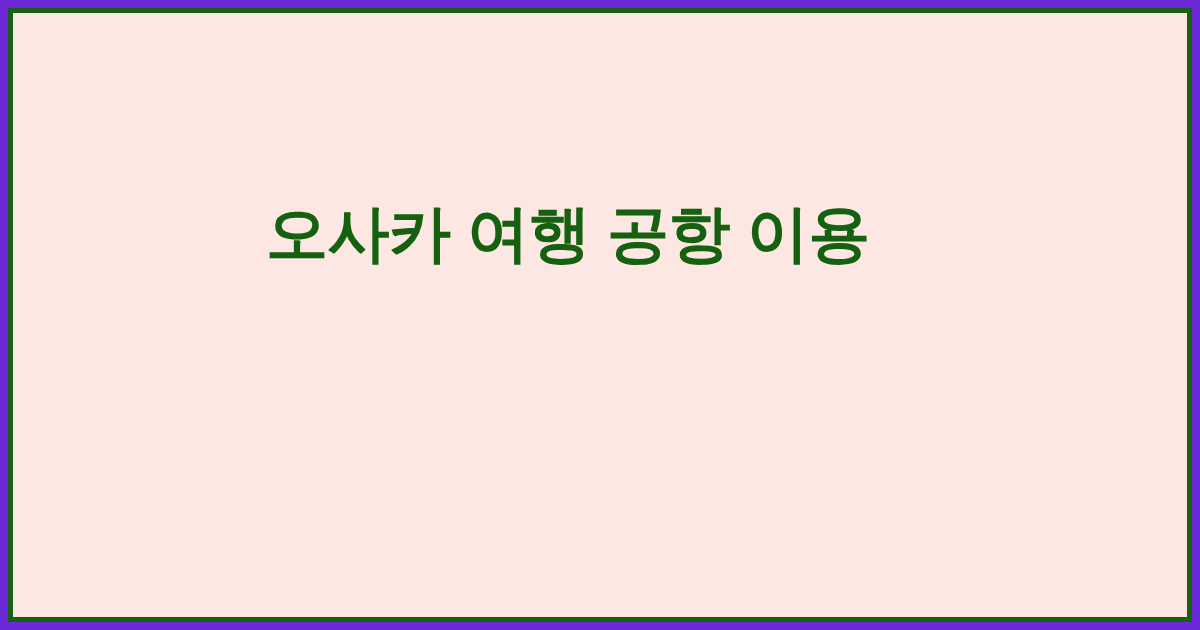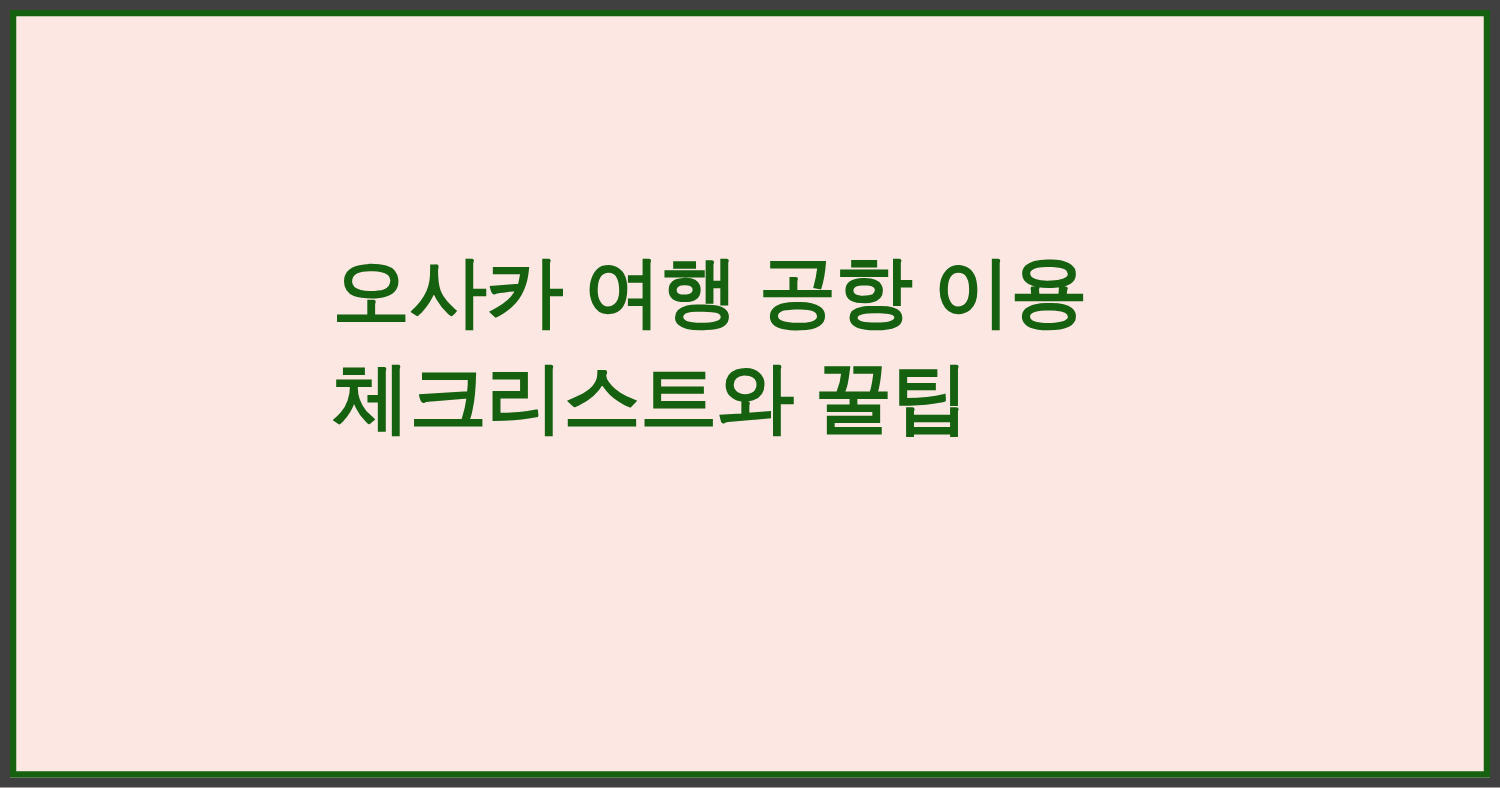--- a/index.html
+++ b/index.html
@@ -13,21 +13,21 @@
     overflow: hidden;
     font-family: "Liberation Sans", "DejaVu Sans", sans-serif;
   }
 
   
   .banner {
     position: relative;
     box-sizing: border-box;
     width: 1200px;
     height: 630px;
-    background: #404040;
+    background: #6d28d9;
     padding: 8px;
   }
 
   .banner-frame {
     box-sizing: border-box;
     width: 100%;
     height: 100%;
     border: 5px solid #15610f;
     background: #fce7e3;
     position: relative;
@@ -54,17 +54,16 @@
   }
 </style>
 </head>
 <body>
 
 <div class="banner">
   <div class="banner-frame">
 
     <div class="title-block">
       <span class="title-line">오사카 여행 공항 이용</span>
-      <span class="title-line">체크리스트와 꿀팁</span>
     </div>
 
   </div>
 </div>
 
 </body></html>

